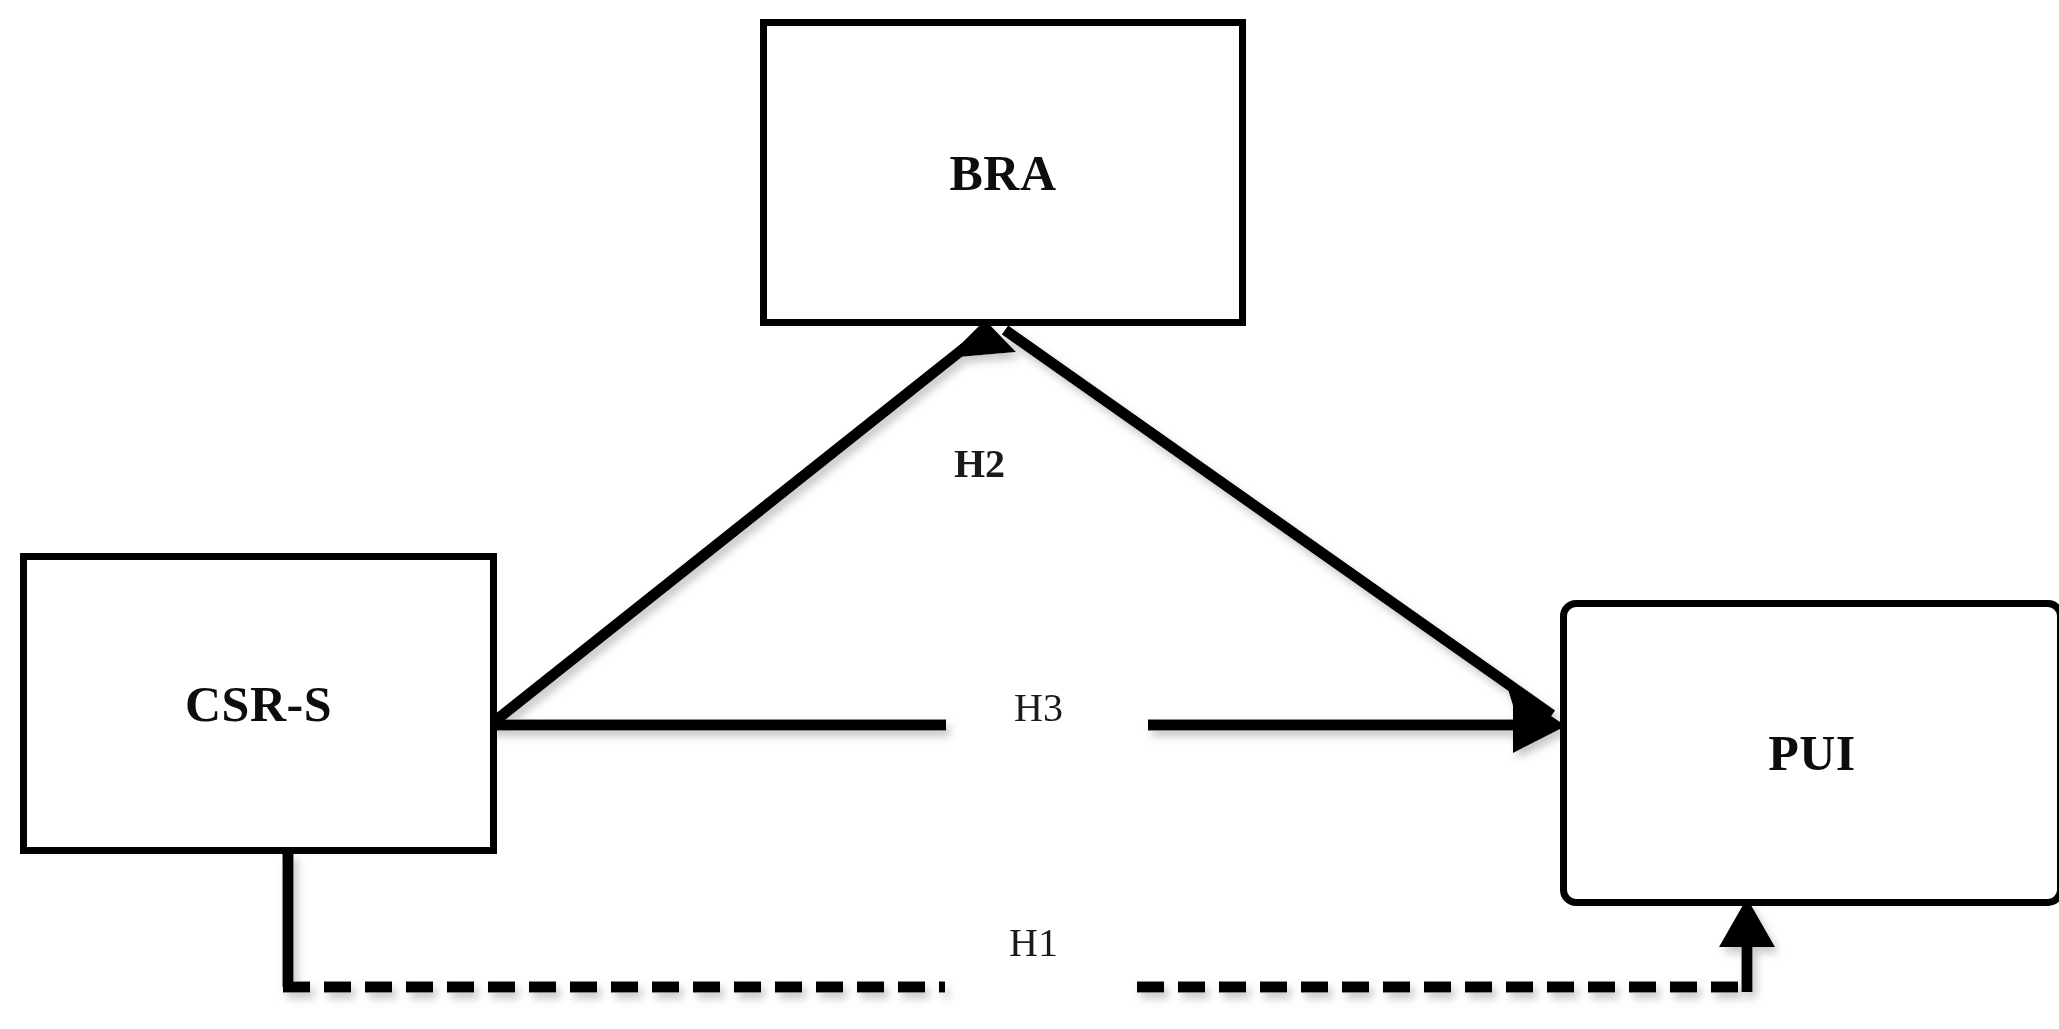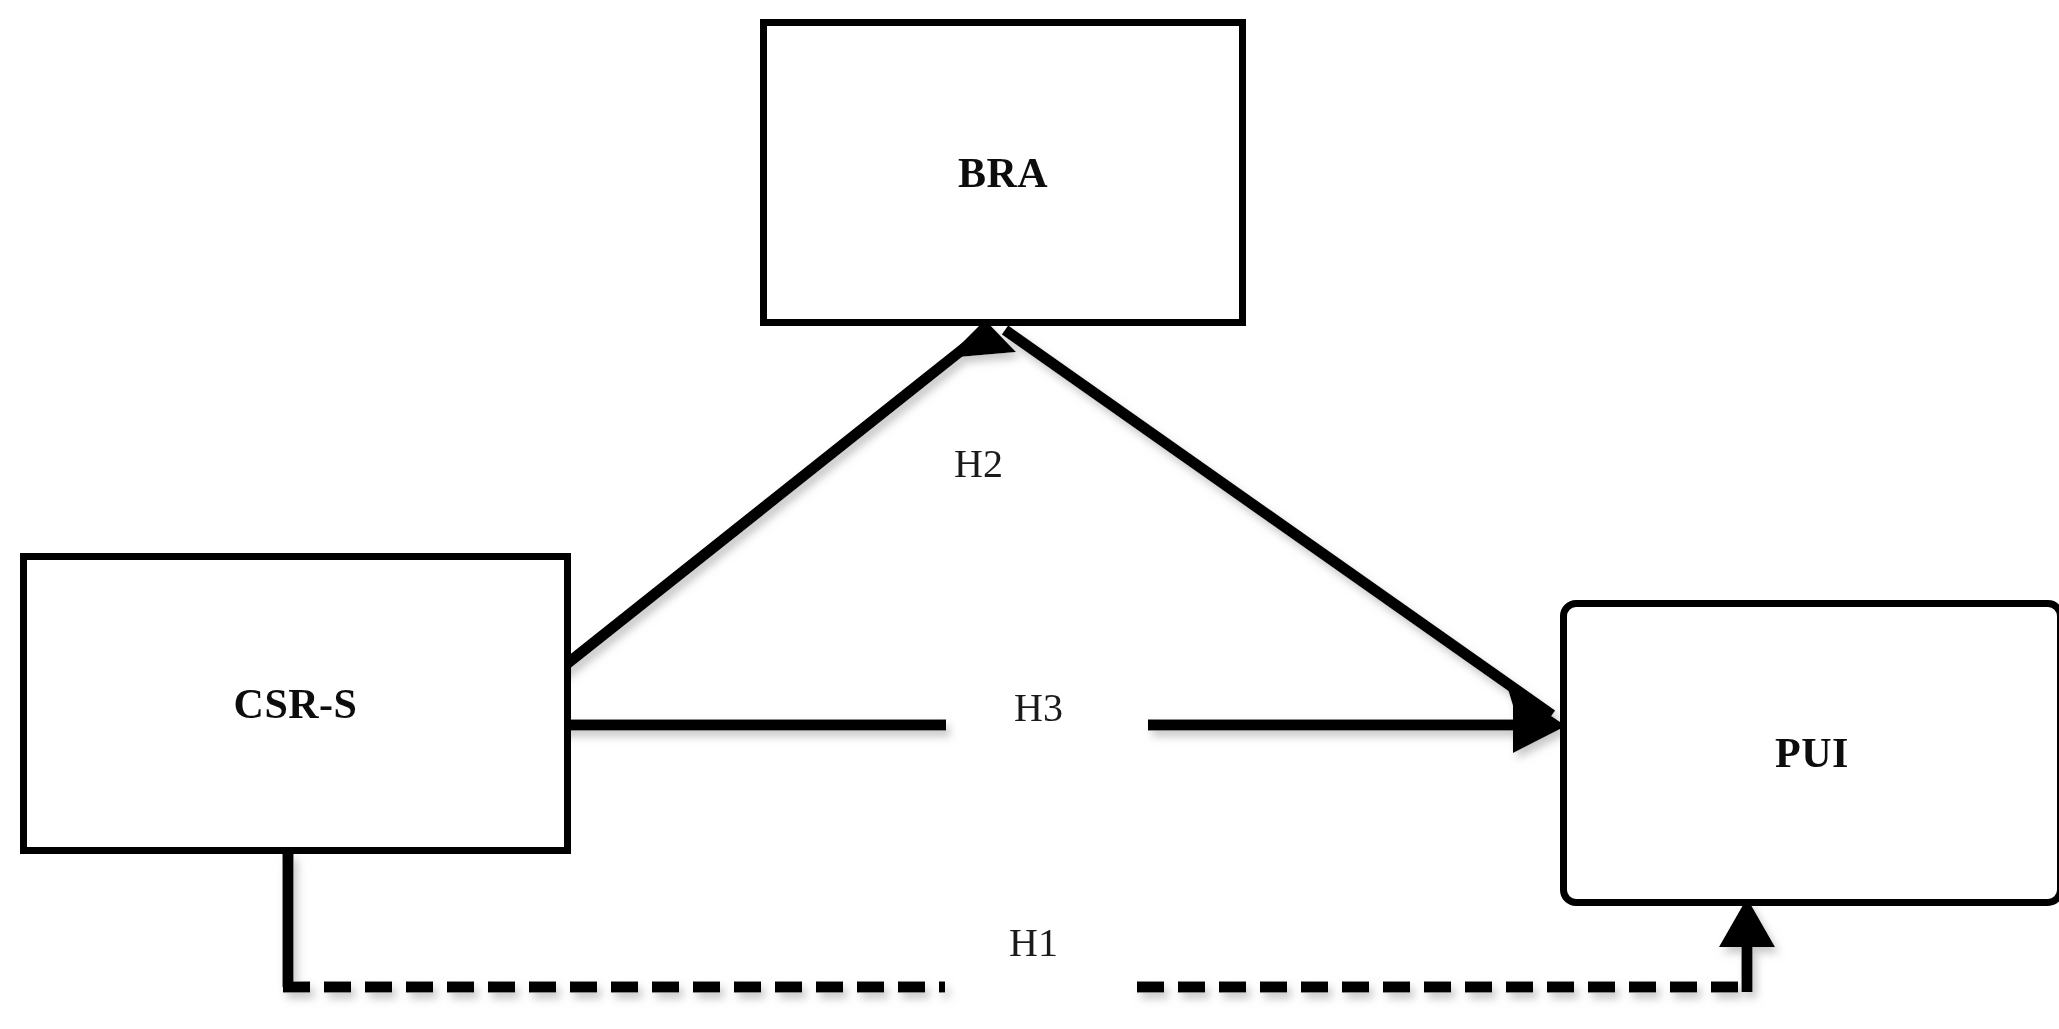--- a/index.html
+++ b/index.html
@@ -31,36 +31,36 @@
     background: #ffffff;
     border: 7px solid #000000;
     display: flex;
     align-items: center;
     justify-content: center;
     z-index: 3;
   }
   .node-label {
     font-family: "Liberation Serif", "DejaVu Serif", serif;
     font-weight: bold;
-    font-size: 42px;
+    font-size: 50px;
     color: #0d0d0d;
     letter-spacing: 0.5px;
     line-height: 1;
     white-space: nowrap;
   }
   #node-bra {
     left: 760px;
     top: 19px;
     width: 486px;
     height: 307px;
   }
   #node-csrs {
     left: 20px;
     top: 553px;
-    width: 551px;
+    width: 477px;
     height: 301px;
     text-align: center;
   }
   #node-pui {
     left: 1560px;
     top: 600px;
     width: 504px;
     height: 306px;
     border-radius: 16px;
   }
@@ -72,20 +72,21 @@
     color: #1a1a1a;
     background: #ffffff;
     padding: 0 14px;
     line-height: 1;
     white-space: nowrap;
     z-index: 4;
   }
   #label-h2 {
     left: 940px;
     top: 444px;
+    font-weight: bold;
   }
   #label-h3 {
     left: 1000px;
     top: 688px;
   }
   #label-h1 {
     left: 995px;
     top: 923px;
   }
 </style>

